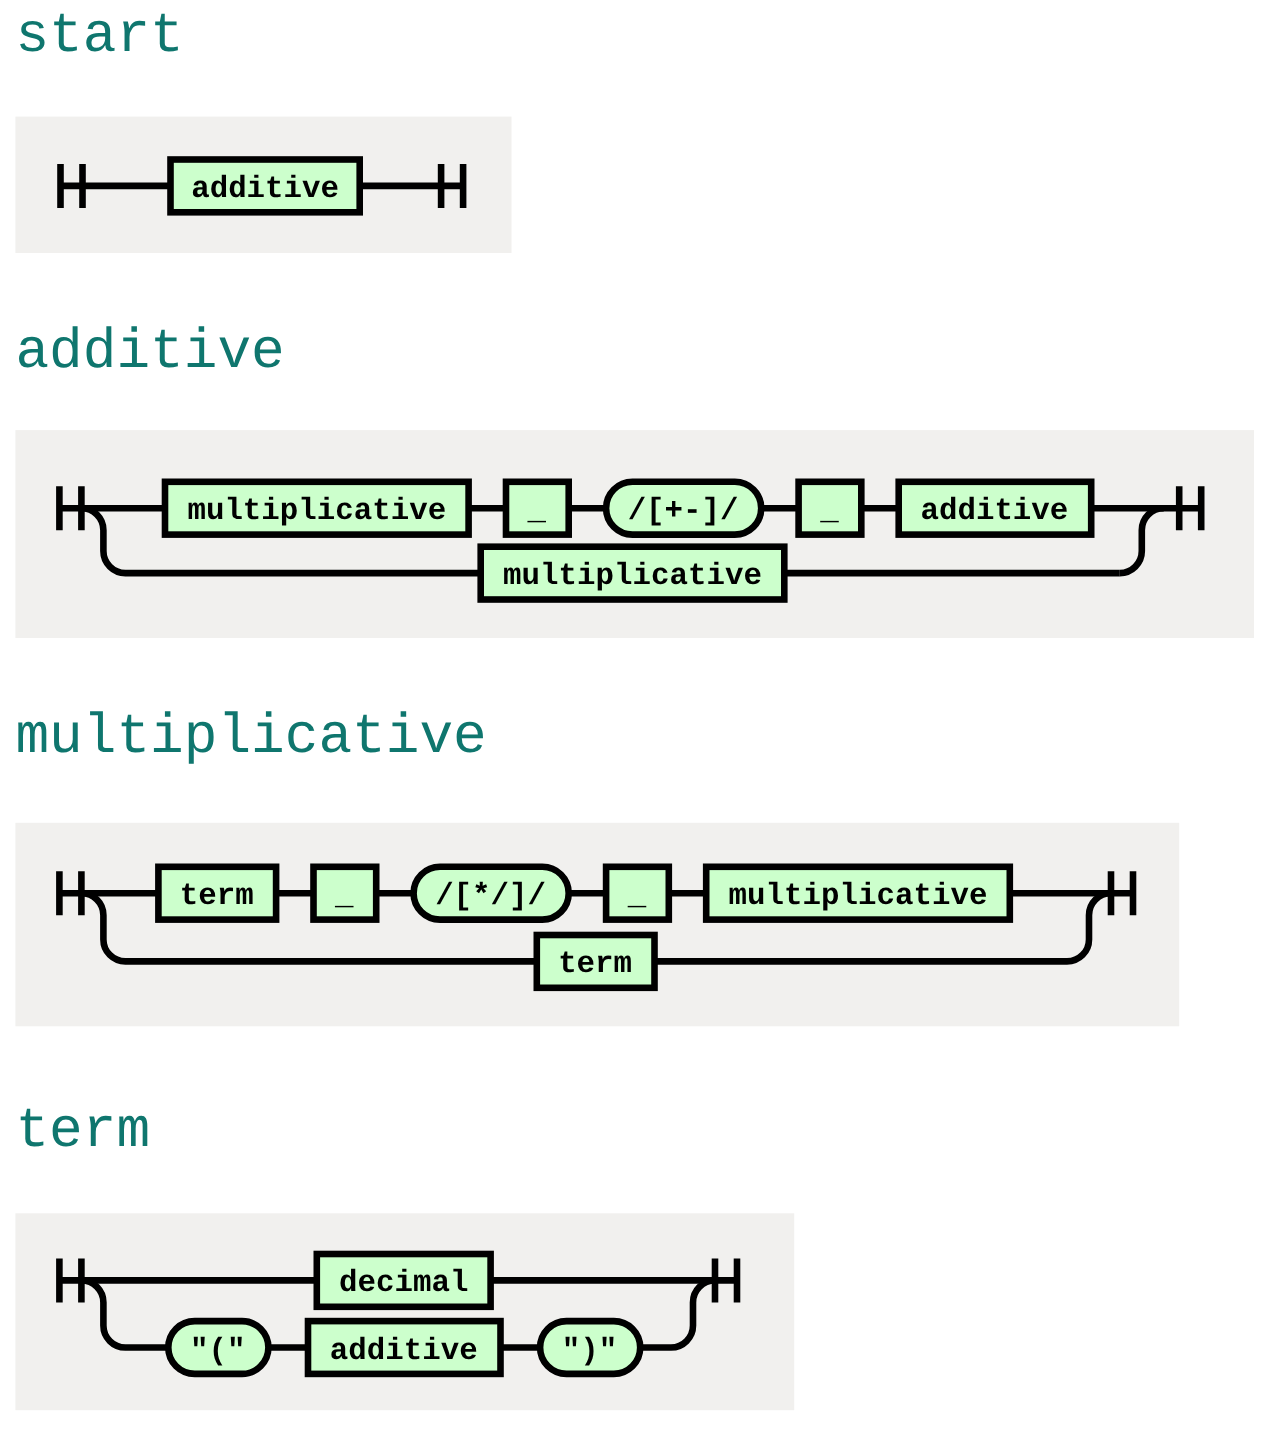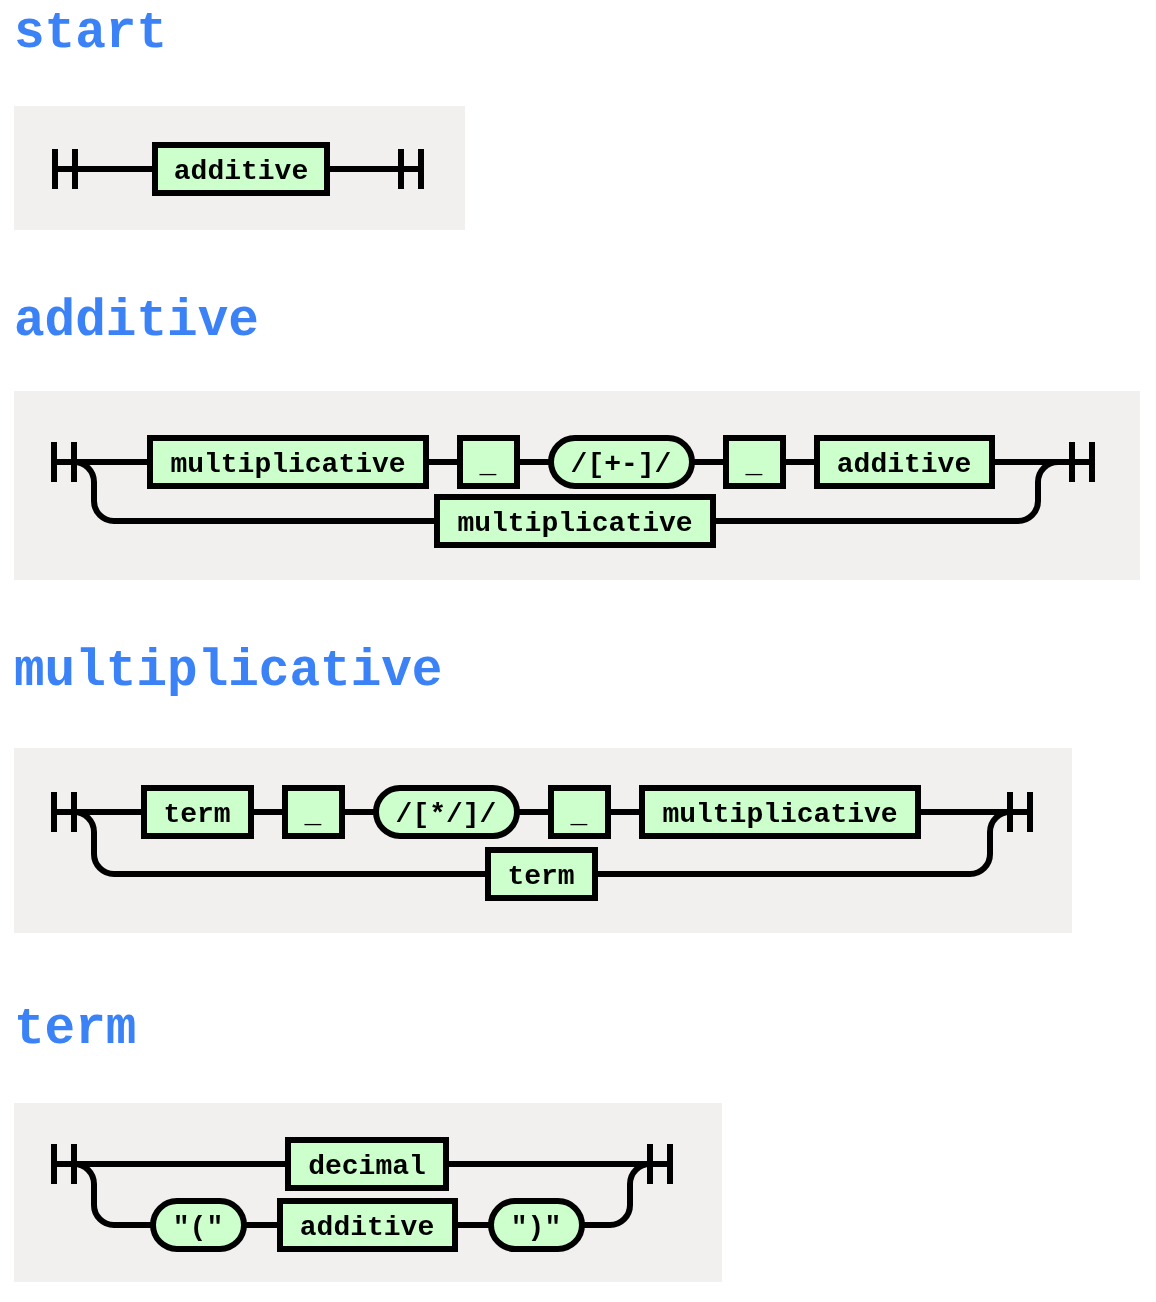--- a/index.html
+++ b/index.html
@@ -7,25 +7,25 @@
     background: #ffffff;
   }
   body {
     width: 1156px;
     padding: 6px 0 20px 14px;
     box-sizing: border-box;
     font-family: "Liberation Mono", monospace;
   }
   h2.rule-name {
     font-family: "Liberation Mono", monospace;
-    font-weight: 700;
+    font-weight: 400;
     font-size: 51px;
     line-height: 56px;
     letter-spacing: 0;
-    color: #3b82f6;
+    color: #0f766e;
     margin: 64px 0 0 0;
   }
   section:first-of-type h2.rule-name { margin-top: 0; }
   svg.rr {
     display: block;
     background: #f1f0ee;
   }
   svg.rr path.track {
     stroke: #000;
     stroke-width: 6;

